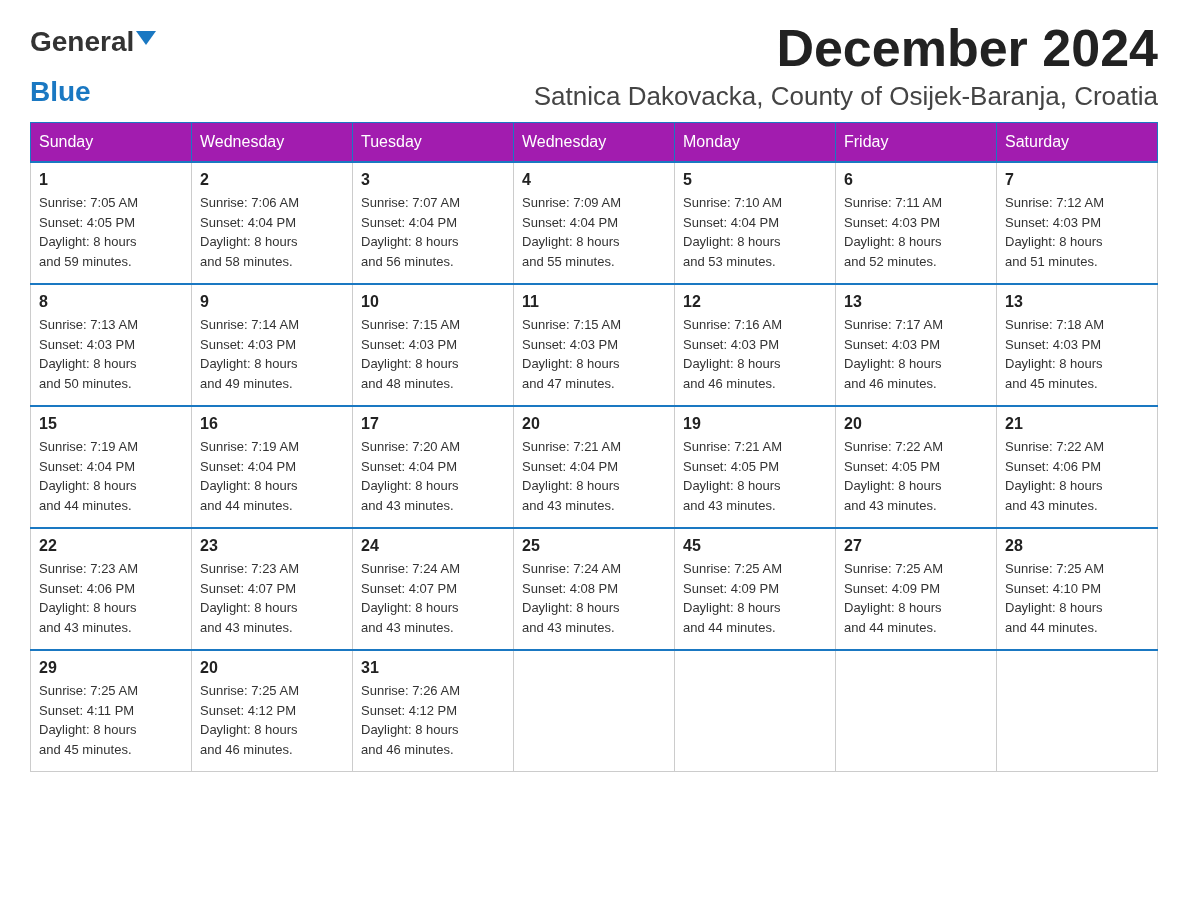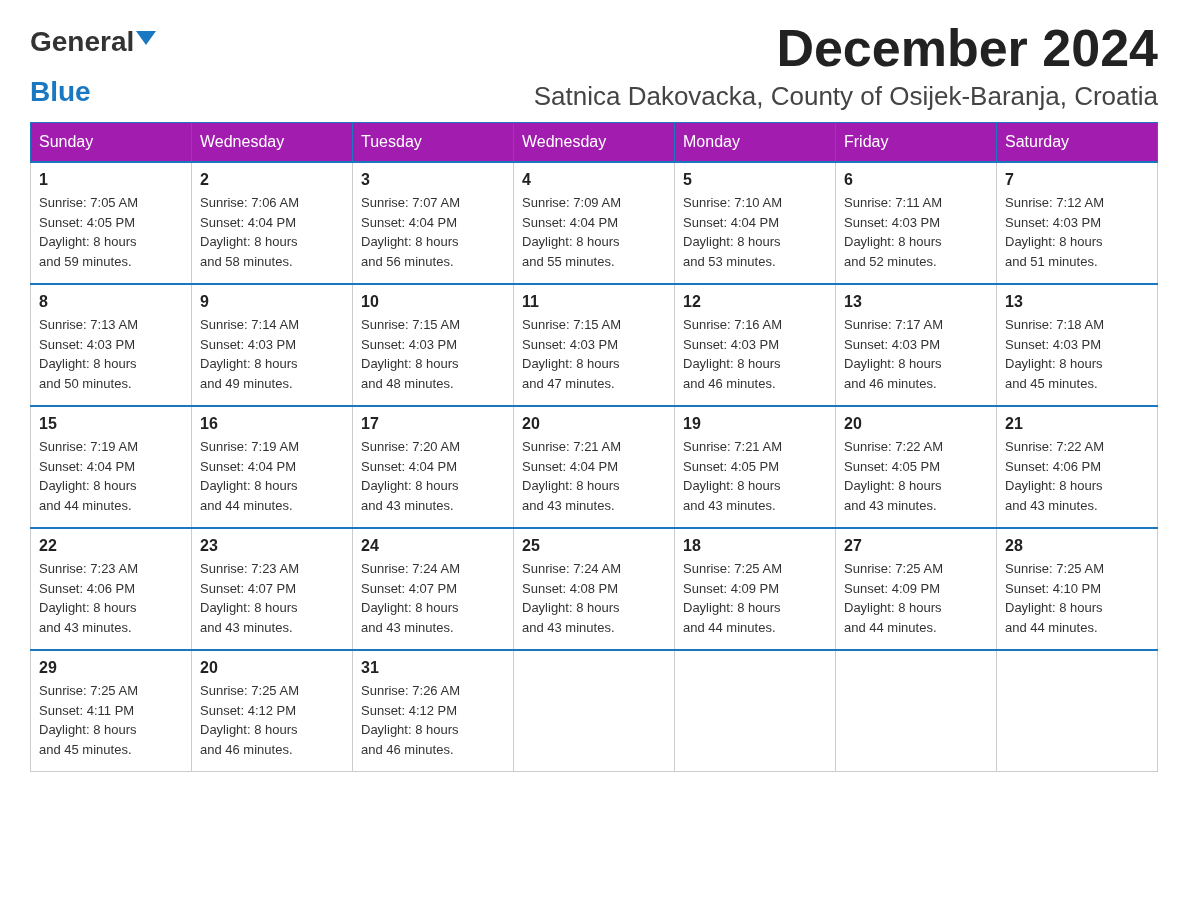--- a/index.html
+++ b/index.html
@@ -235,21 +235,21 @@
         </td>
         <td>
           <div class="day-num">24</div>
           <div class="day-info">Sunrise: 7:24 AM<br>Sunset: 4:07 PM<br>Daylight: 8 hours<br>and 43 minutes.</div>
         </td>
         <td>
           <div class="day-num">25</div>
           <div class="day-info">Sunrise: 7:24 AM<br>Sunset: 4:08 PM<br>Daylight: 8 hours<br>and 43 minutes.</div>
         </td>
         <td>
-          <div class="day-num">18</div>
+          <div class="day-num">45</div>
           <div class="day-info">Sunrise: 7:25 AM<br>Sunset: 4:09 PM<br>Daylight: 8 hours<br>and 44 minutes.</div>
         </td>
         <td>
           <div class="day-num">27</div>
           <div class="day-info">Sunrise: 7:25 AM<br>Sunset: 4:09 PM<br>Daylight: 8 hours<br>and 44 minutes.</div>
         </td>
         <td>
           <div class="day-num">28</div>
           <div class="day-info">Sunrise: 7:25 AM<br>Sunset: 4:10 PM<br>Daylight: 8 hours<br>and 44 minutes.</div>
         </td>

